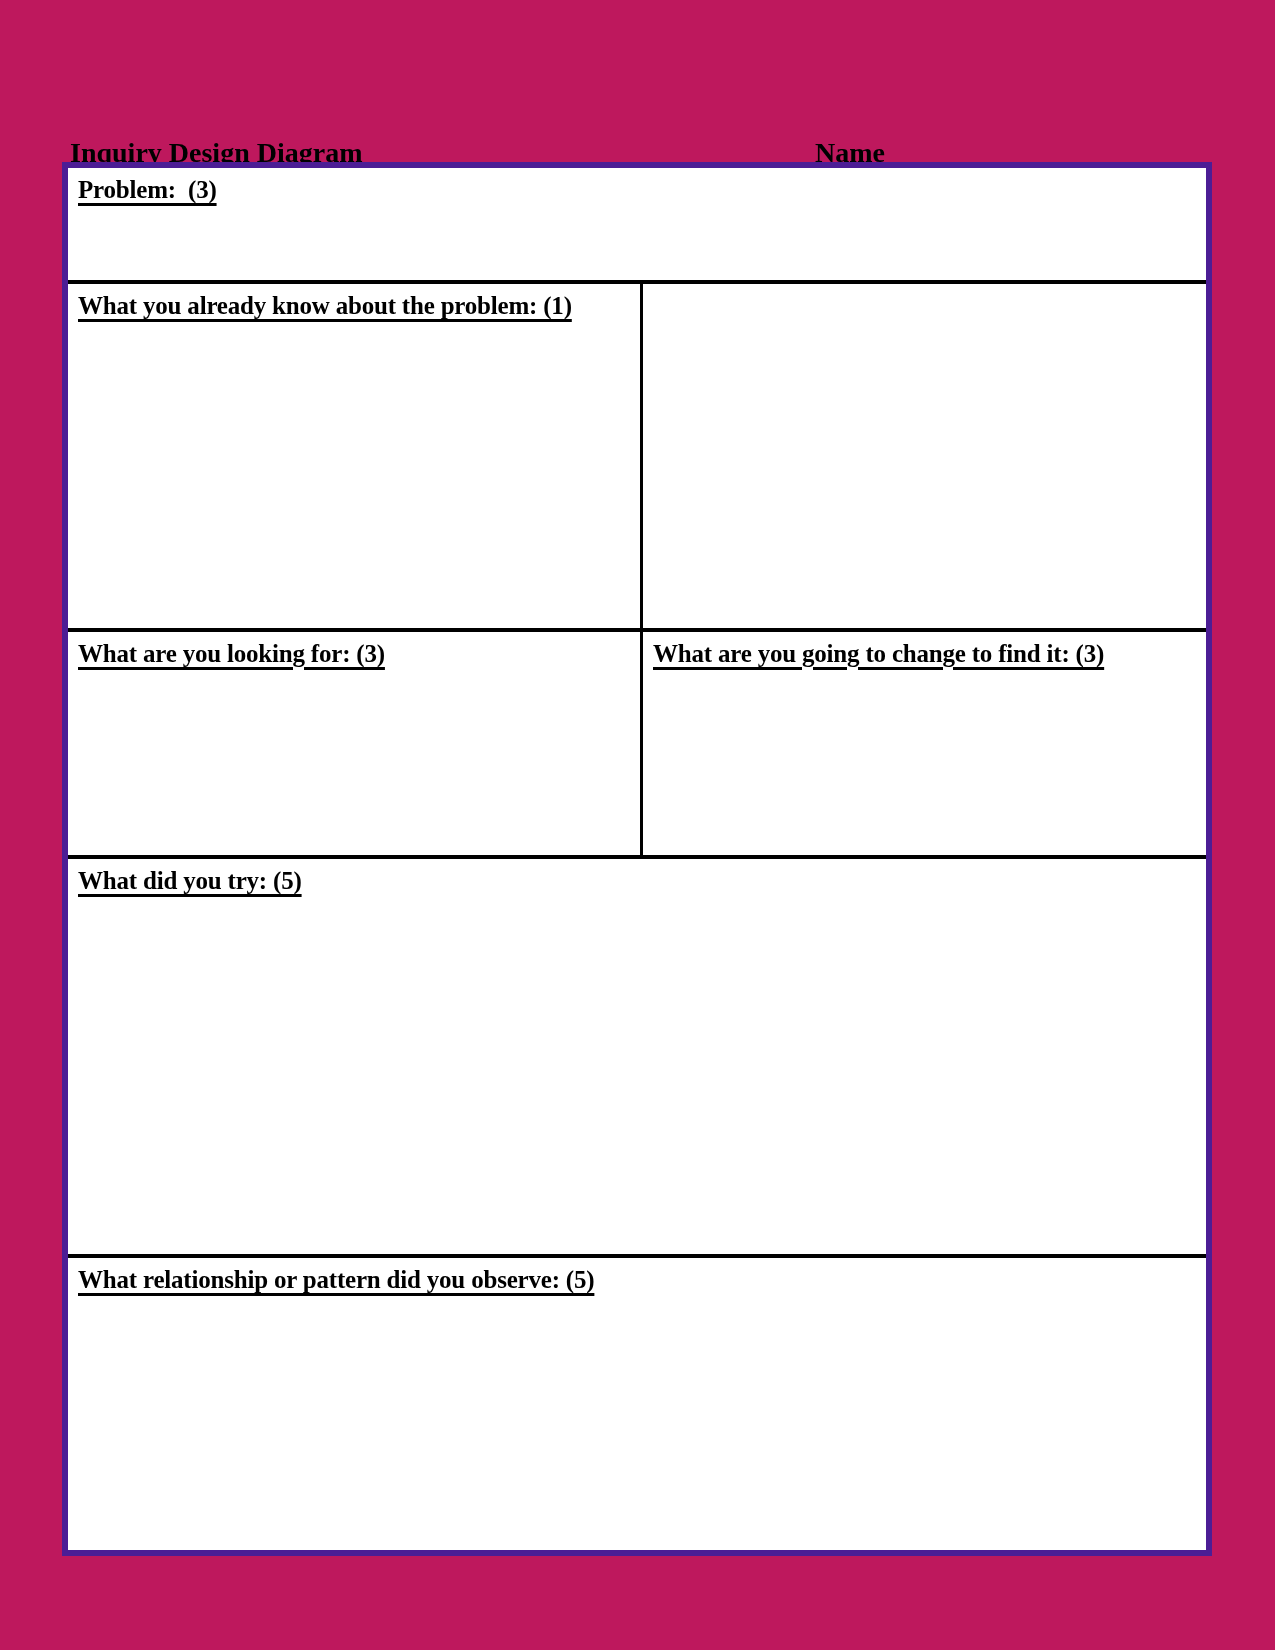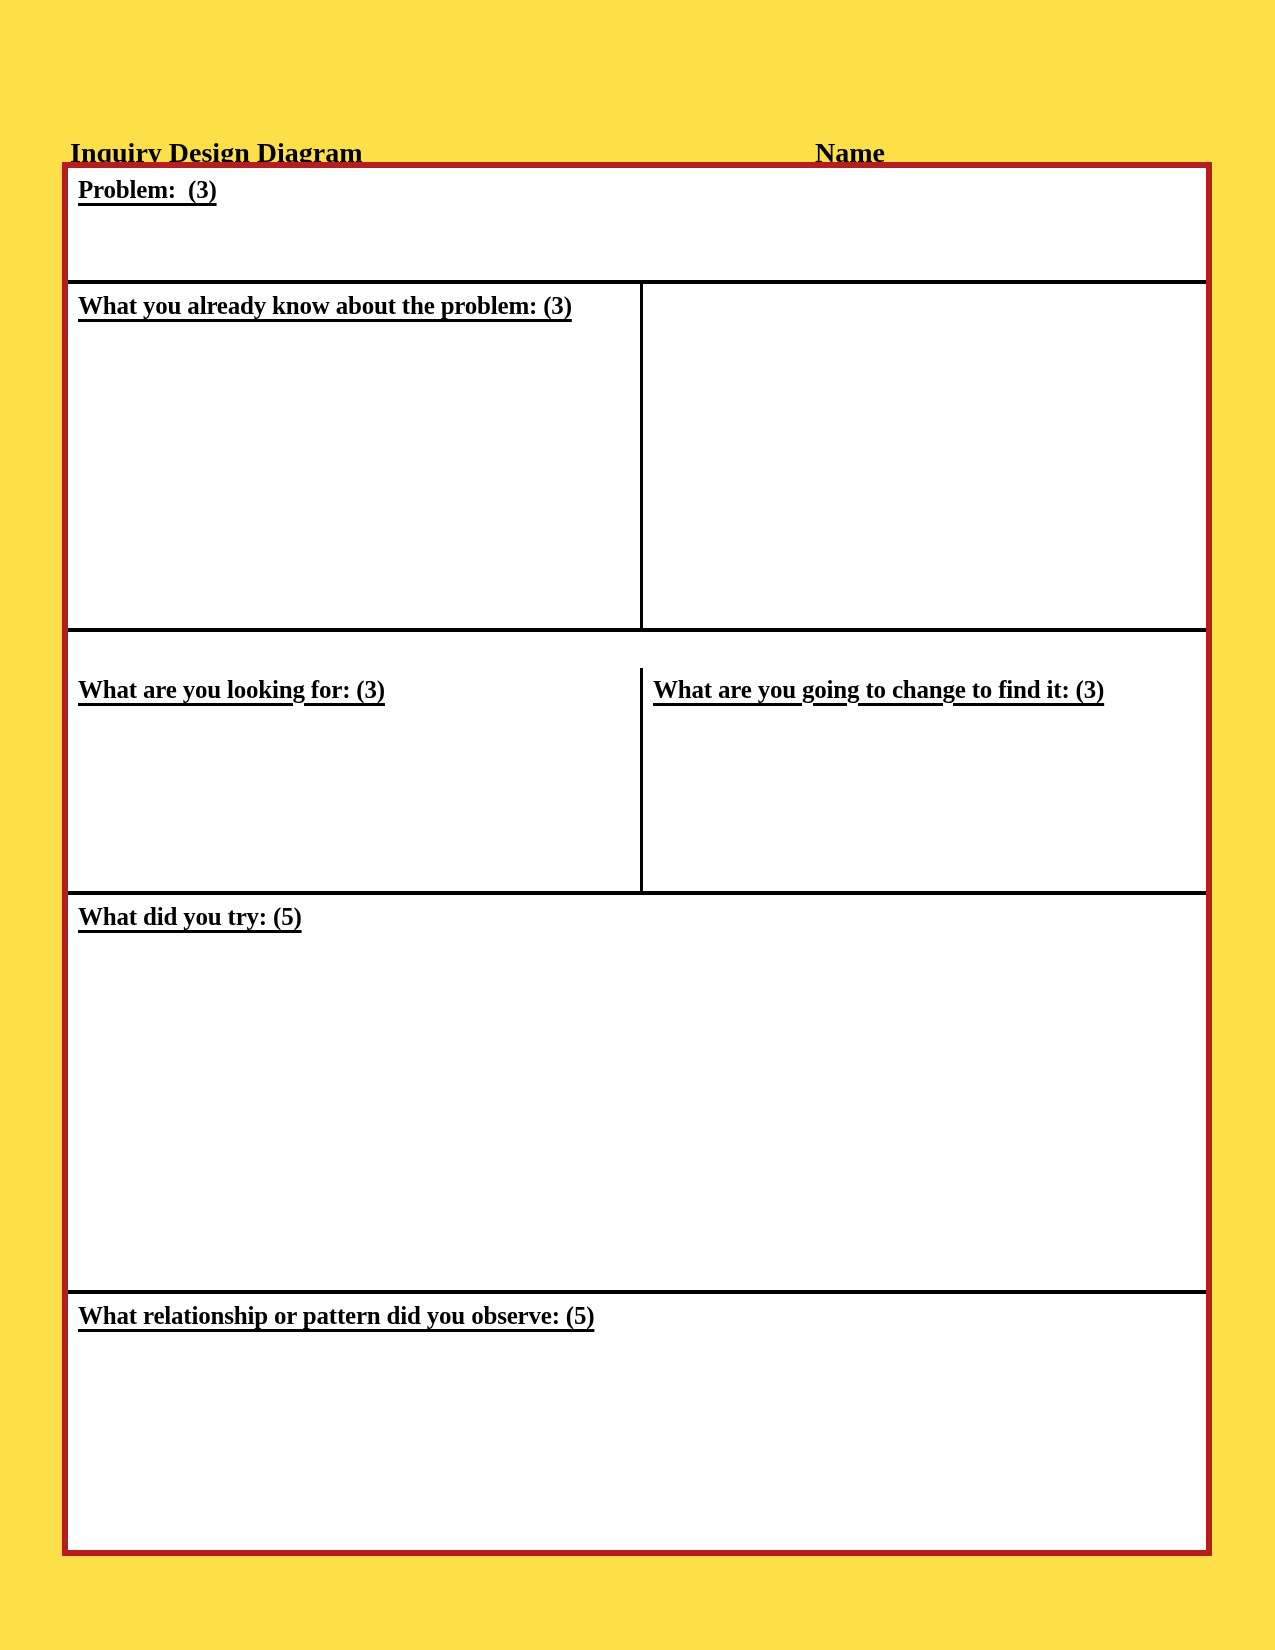--- a/index.html
+++ b/index.html
@@ -3,49 +3,49 @@
 <meta charset="utf-8">
 <style>
   html, body { margin: 0; padding: 0; }
   body {
     width: 1275px; height: 1650px;
     background: #ffffff;
     font-family: "Liberation Serif", "DejaVu Serif", serif;
     color: #000000;
     position: relative;
   }
-  .page { position: absolute; inset: 0; background: #fde047; }
+  .page { position: absolute; inset: 0; background: #be185d; }
 
   
   .header-left {
     position: absolute; left: 70px; top: 68px;
     font-weight: bold; font-size: 28px; line-height: 34px;
     white-space: pre;
   }
   .header-right {
     position: absolute; left: 815px; top: 68px;
     font-weight: bold; font-size: 28px; line-height: 34px;
     white-space: pre;
   }
   .hline { display: block; }
 
   
   .form-table {
     position: absolute; left: 62px; top: 162px;
     width: 1150px; height: 1394px;
     box-sizing: border-box;
-    border: 6px solid #b91c1c;
+    border: 6px solid #4c1d95;
     display: flex; flex-direction: column;
     background: #fff;
   }
   .row { box-sizing: border-box; width: 100%; }
   .row.bordered { border-bottom: 4px solid #000; }
   .row-problem  { height: 116px; }
   .row-two-a    { height: 348px; display: flex; }
-  .row-two-b    { height: 227px; display: flex; margin-top: 36px; }
+  .row-two-b    { height: 227px; display: flex; }
   .row-try      { height: 399px; }
   .row-observe  { flex: 1 1 auto; }
 
   .cell {
     box-sizing: border-box;
     padding: 5px 6px 0 10px;
   }
   .col { flex: 0 0 50%; height: 100%; }
   .col.left { border-right: 3px solid #000; flex: 0 0 575px; }
   .col.right { flex: 1 1 auto; }
@@ -77,21 +77,21 @@
   </div>
 
   <div class="form-table">
 
     <div class="row bordered row-problem cell">
       <span class="lbl">Problem:  (3)</span>
     </div>
 
     <div class="row bordered row-two-a">
       <div class="col left cell">
-        <span class="lbl">What you already know about the problem: (3)</span>
+        <span class="lbl">What you already know about the problem: (1)</span>
       </div>
     </div>
 
     <div class="row bordered row-two-b">
       <div class="col left cell">
         <span class="lbl">What are you looking for: (3)</span>
       </div>
       <div class="col right cell">
         <span class="lbl">What are you going to change to find it: (3)</span>
       </div>

